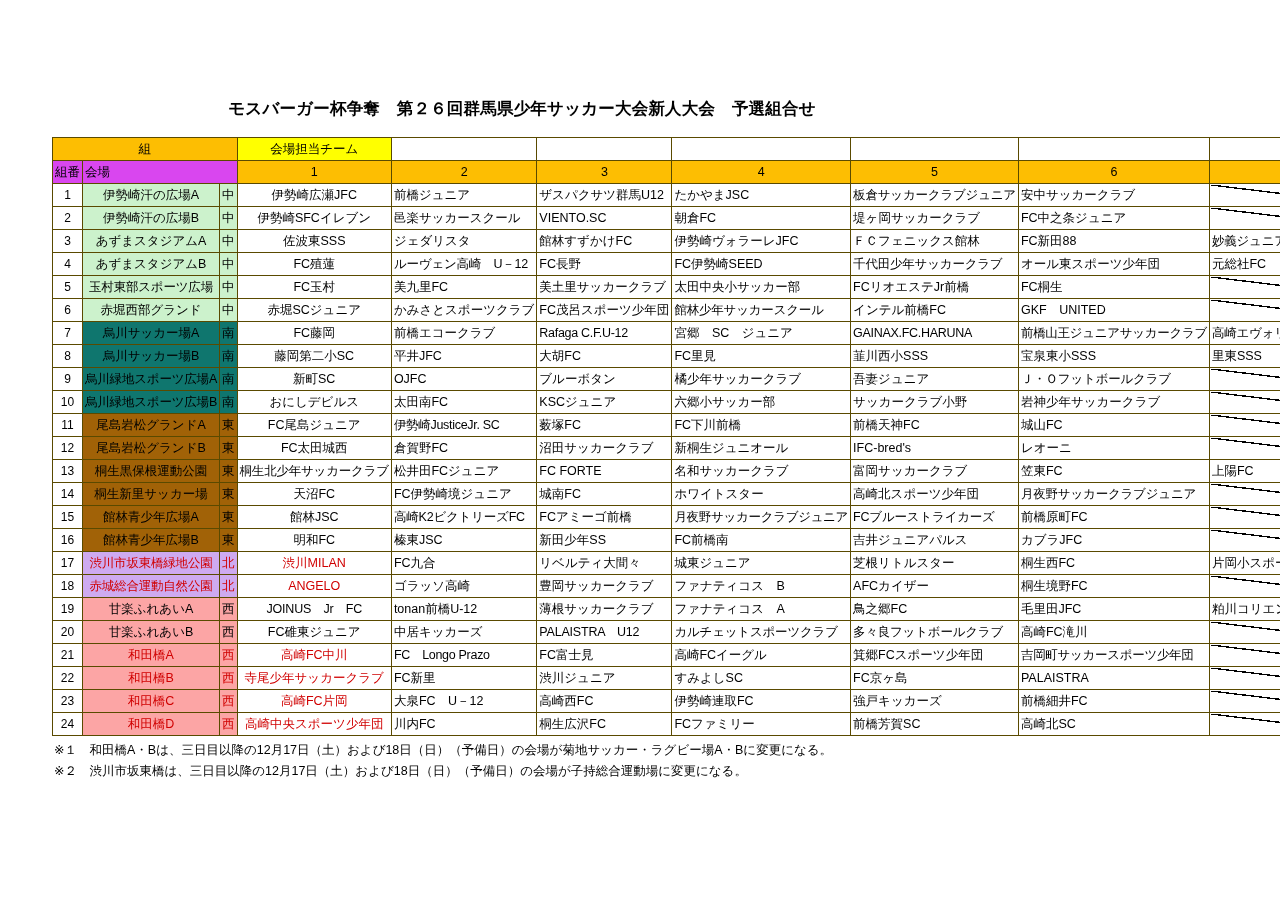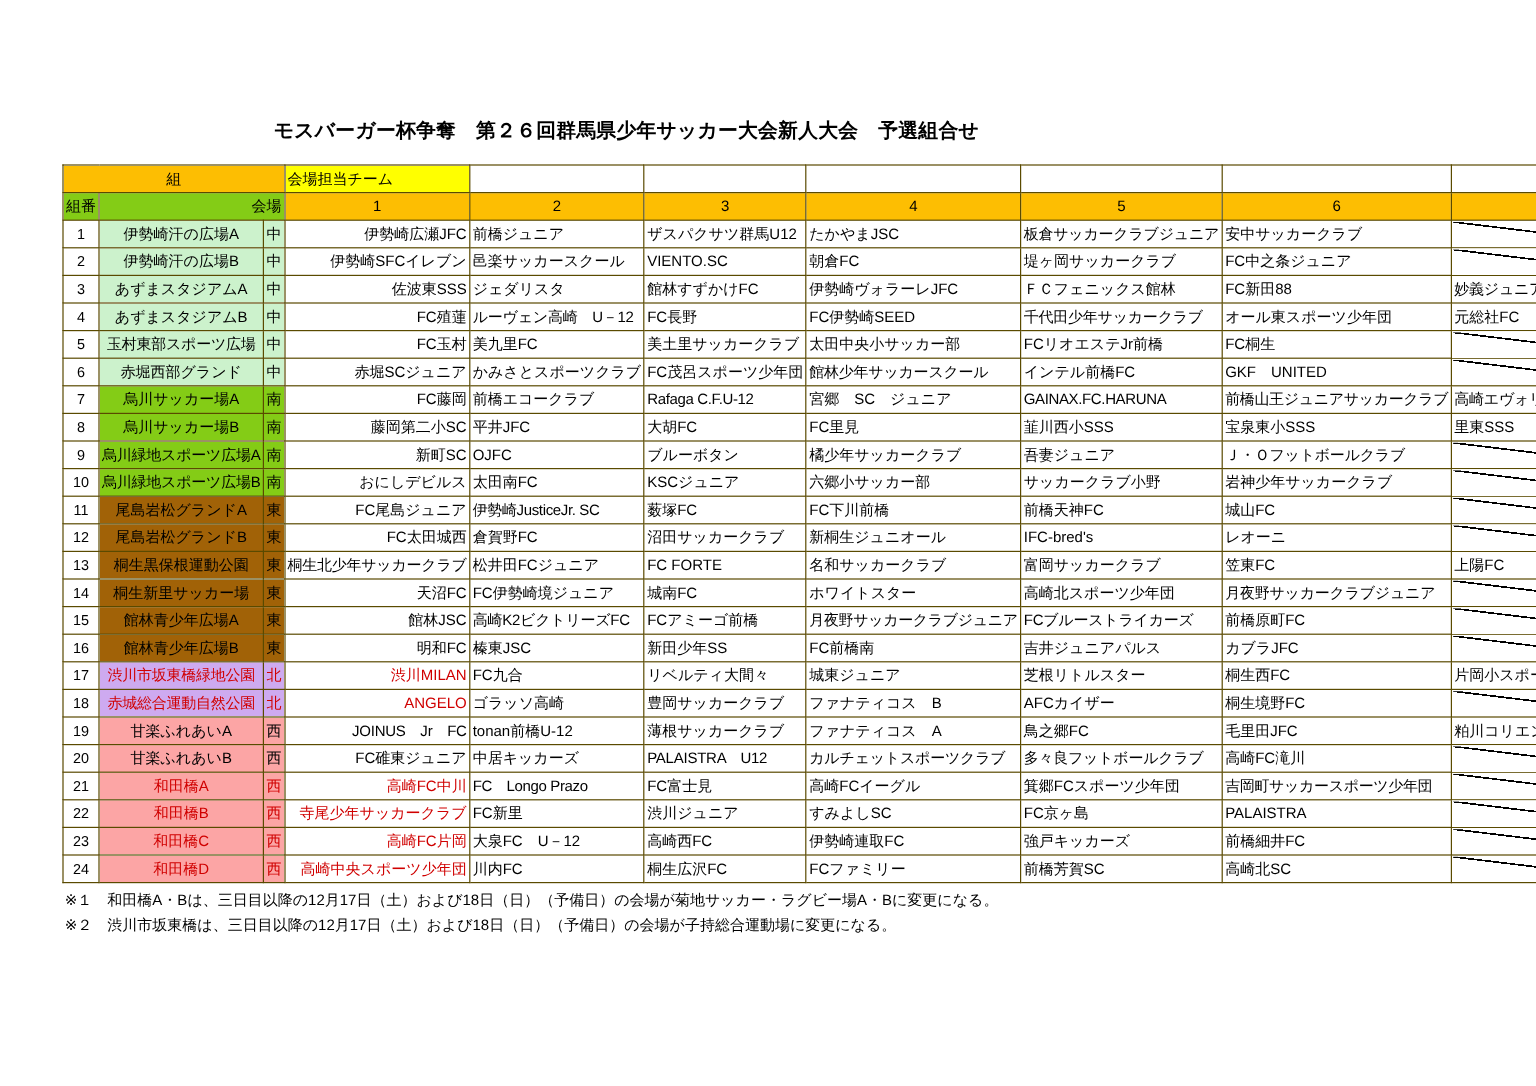--- a/index.html
+++ b/index.html
@@ -49,34 +49,34 @@
   col.c-team   { width: 132px; }
   col.c-t2     { width: 140px; }
   col.c-t3     { width: 143px; }
   col.c-t4     { width: 148px; }
   col.c-t5     { width: 141px; }
   col.c-t6     { width: 140px; }
   col.c-t7     { width: 134px; }
 
   
   .hdr-top-grp { background: #fdbe02; text-align: center; font-weight: bold; font-size: 12.5px; }
-  .hdr-top-chg { background: #ffff00; text-align: left; font-weight: bold; font-size: 12.5px; }
+  .hdr-top-chg { background: #ffff00; text-align: center; font-weight: bold; font-size: 12.5px; }
   .hdr-top-blank { background: #ffffff; border: 1px solid #000; }
-  .hdr-sub { background: #84cc16; text-align: right; font-weight: bold; font-size: 12.5px; }
+  .hdr-sub { background: #d946ef; text-align: left; font-weight: bold; font-size: 12.5px; }
   .hdr-num { background: #fdbe02; text-align: center; font-weight: bold; font-size: 12.5px; }
 
   td.no  { text-align: center; background: #ffffff; border-color: #000; }
   td.venue { text-align: center; font-size: 12.5px; }
   td.dir { text-align: center; font-size: 12.5px; }
   td.team { text-align: left; font-size: 12.5px; background: #ffffff; border-color:#000; }
-  td.team.host { text-align: right; margin-left: 30px; }
+  td.team.host { text-align: center; margin-left: 30px; }
 
   
   .g-green  { background: #ccf2cc; }
-  .g-blue   { background: #84cc16; }
+  .g-blue   { background: #0f766e; }
   .g-yellow { background: #a16207; }
   .g-purple { background: #ceaaf0; }
   .g-orange { background: #fca5a5; }
 
   .red-text { color: #d00000; }
   .tiny { font-size: 9.5px; letter-spacing: -0.3px; margin-top: 21px; }
   .small { font-size: 11px; letter-spacing: -0.2px; }
 
   
   td.slash { background: #ffffff; position: relative; padding: 0; border-color: #000; }

